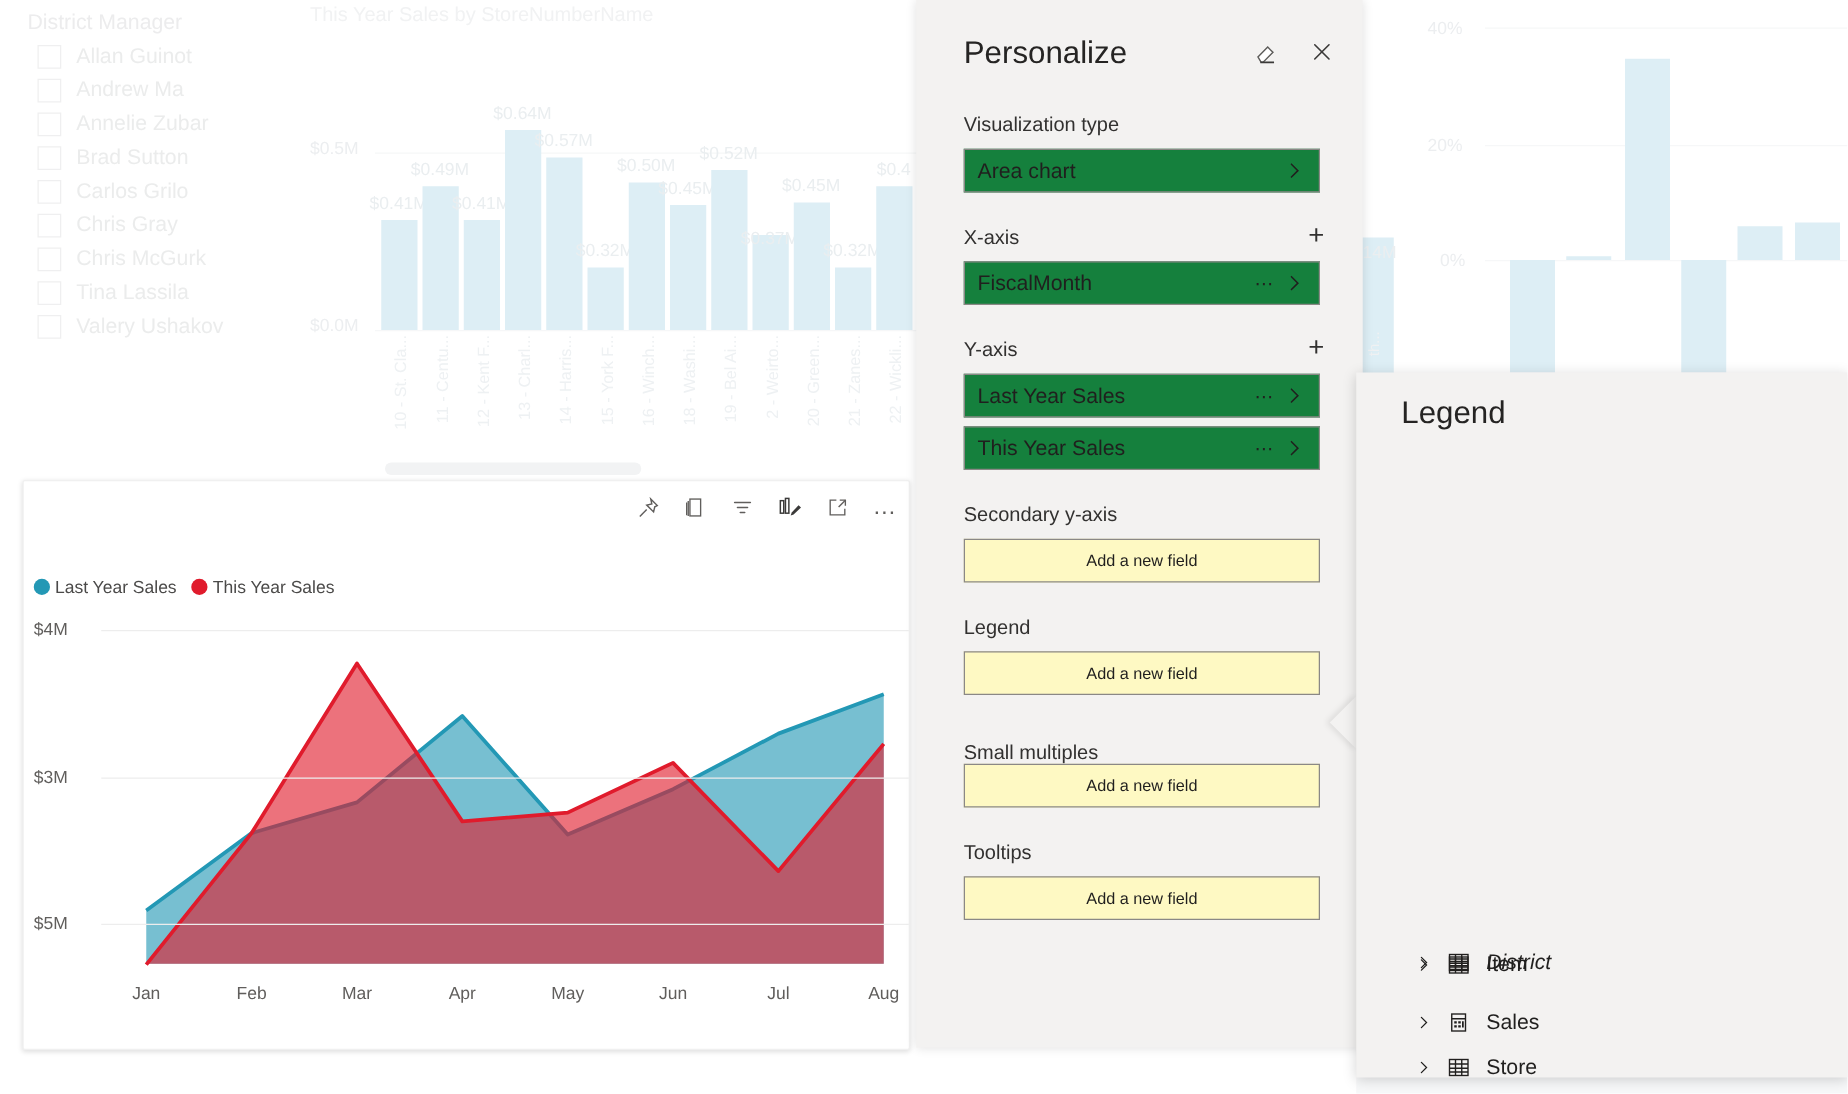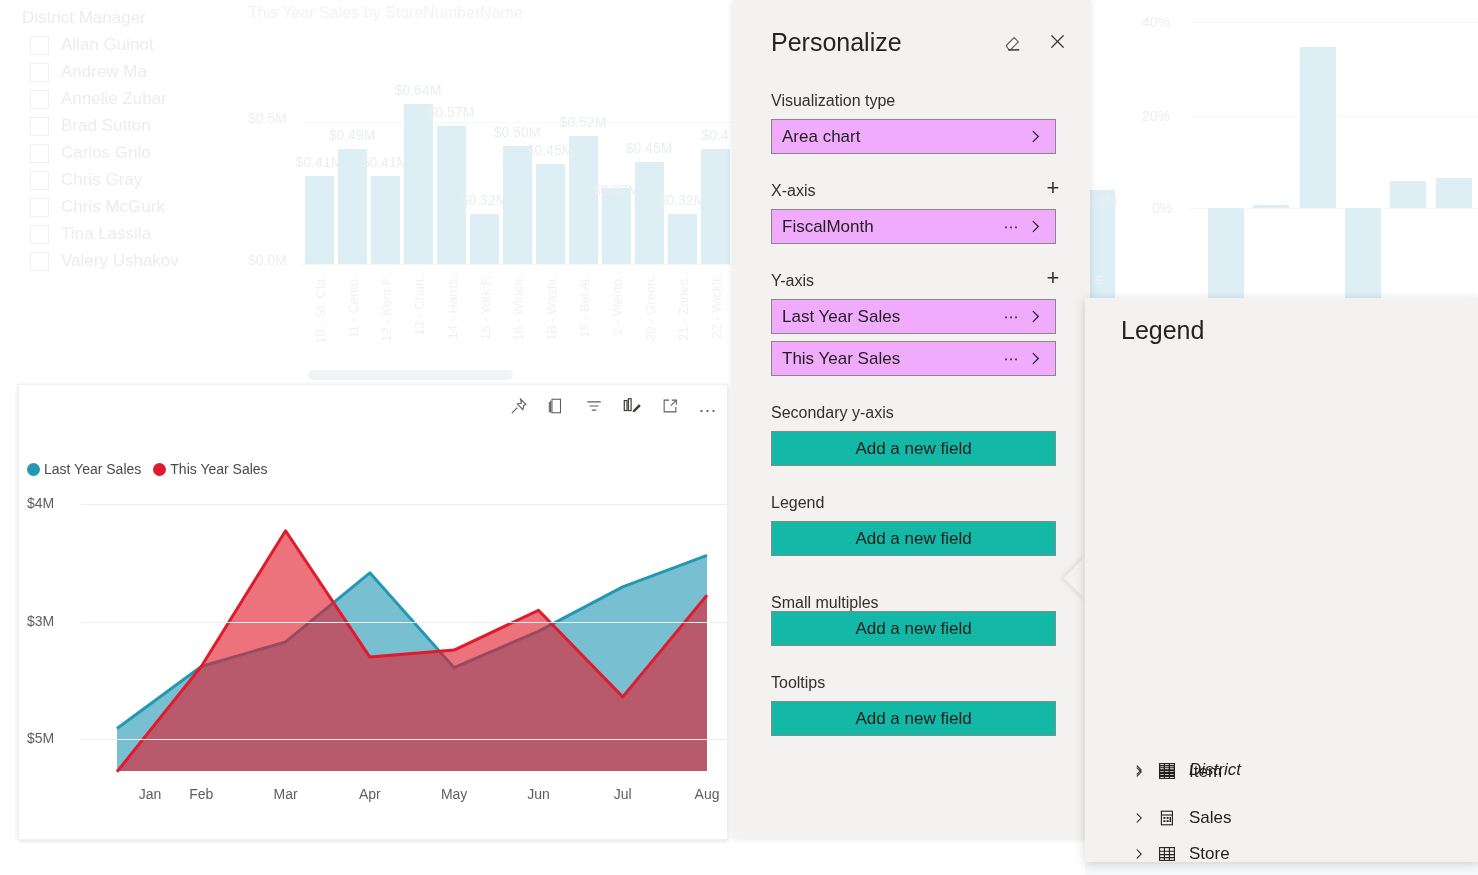--- a/index.html
+++ b/index.html
@@ -64,29 +64,29 @@
     background:#f3f2f1;box-shadow:0 0 8px rgba(0,0,0,.12);
   }
   .pz-head{position:absolute;left:38px;top:28px;font-size:25px;color:#252423;}
   .pz-acts{position:absolute;right:22px;top:30px;display:flex;align-items:center;gap:22px;}
   .pz-act{width:22px;height:22px;display:flex;align-items:center;justify-content:center;cursor:pointer;color:#5c5b59;}
   .pz-sec-label{position:absolute;left:38px;font-size:16px;color:#323130;}
   .pz-plus{position:absolute;right:28px;width:18px;height:18px;cursor:pointer;color:#323130;
            display:flex;align-items:center;justify-content:center;font-size:22px;line-height:1;}
   .pz-field{
     position:absolute;left:38px;width:285px;height:35px;box-sizing:border-box;
-    background:#f0abfc;border:1px solid #8a8886;display:flex;align-items:center;cursor:pointer;
+    background:#15803d;border:1px solid #8a8886;display:flex;align-items:center;cursor:pointer;
   }
   .pz-field .fv{flex:1;padding-left:10px;font-size:17px;color:#201f1e;white-space:nowrap;overflow:hidden;}
   .pz-field .dots{color:#201f1e;font-size:15px;letter-spacing:1.5px;padding-right:8px;}
   .pz-field .chev{padding-right:12px;display:flex;align-items:center;color:#201f1e;}
   .pz-addfield{
     position:absolute;left:38px;width:285px;height:35px;box-sizing:border-box;
-    background:#14b8a6;border:1px solid #8a8886;display:flex;align-items:center;justify-content:center;
-    font-size:17px;color:#201f1e;cursor:pointer;
+    background:#fef9c3;border:1px solid #8a8886;display:flex;align-items:center;justify-content:center;
+    font-size:13px;color:#201f1e;cursor:pointer;
   }
   
   #legend-flyout{
     position:absolute;left:1085px;top:298px;width:393px;height:564px;
     background:#f3f2f1;box-shadow:0 2px 10px rgba(0,0,0,.17);
   }
   .fl-title{position:absolute;left:36px;top:18px;font-size:25px;color:#252423;}
   .fl-search{
     position:absolute;left:38px;top:376px;width:319px;height:37px;box-sizing:border-box;
     background:#fff;border:1px solid #323130;display:flex;align-items:center;gap:8px;padding-left:10px;cursor:text;
@@ -285,21 +285,21 @@
         <div class="grid-line" style="top: 250px;"></div>
         <div class="y-lbl" style="left: 8px; top: 241px;">$5M</div>
       </div>
     <svg id="areas" width="708" height="320">
         <polygon points="98,282 98,239.47000000000003 182.28571428571428,177.45999999999998 266.57142857142856,152.89 350.8571428571429,83.86000000000001 435.14285714285717,178.63 519.4285714285714,142.36 603.7142857142858,97.90000000000003 688,66.31000000000003 688,282" fill="#2398b5" fill-opacity="0.62"></polygon>
         <polyline points="98,239.47000000000003 182.28571428571428,177.45999999999998 266.57142857142856,152.89 350.8571428571429,83.86000000000001 435.14285714285717,178.63 519.4285714285714,142.36 603.7142857142858,97.90000000000003 688,66.31000000000003" fill="none" stroke="#2398b5" stroke-width="3" stroke-linejoin="round"></polyline>
         <polygon points="98,282 98,282.76 182.28571428571428,177.45999999999998 266.57142857142856,41.74000000000001 350.8571428571429,168.09999999999997 435.14285714285717,161.08000000000004 519.4285714285714,121.29999999999998 603.7142857142858,207.88000000000002 688,106.09 688,282" fill="#e01b2c" fill-opacity="0.62"></polygon>
         <polyline points="98,282.76 182.28571428571428,177.45999999999998 266.57142857142856,41.74000000000001 350.8571428571429,168.09999999999997 435.14285714285717,161.08000000000004 519.4285714285714,121.29999999999998 603.7142857142858,207.88000000000002 688,106.09" fill="none" stroke="#e01b2c" stroke-width="3" stroke-linejoin="round"></polyline>
       </svg>
     <div id="xlabels">
-        <div class="x-lbl" style="left: 98px; top: 297px; margin-left: 33px;">Jan</div>
+        <div class="x-lbl" style="left: 98px; top: 297px;">Jan</div>
         <div class="x-lbl" style="left: 182.286px; top: 297px;">Feb</div>
         <div class="x-lbl" style="left: 266.571px; top: 297px;">Mar</div>
         <div class="x-lbl" style="left: 350.857px; top: 297px;">Apr</div>
         <div class="x-lbl" style="left: 435.143px; top: 297px;">May</div>
         <div class="x-lbl" style="left: 519.429px; top: 297px;">Jun</div>
         <div class="x-lbl" style="left: 603.714px; top: 297px;">Jul</div>
         <div class="x-lbl" style="left: 688px; top: 297px;">Aug</div>
       </div>
   </div>
 </div>

